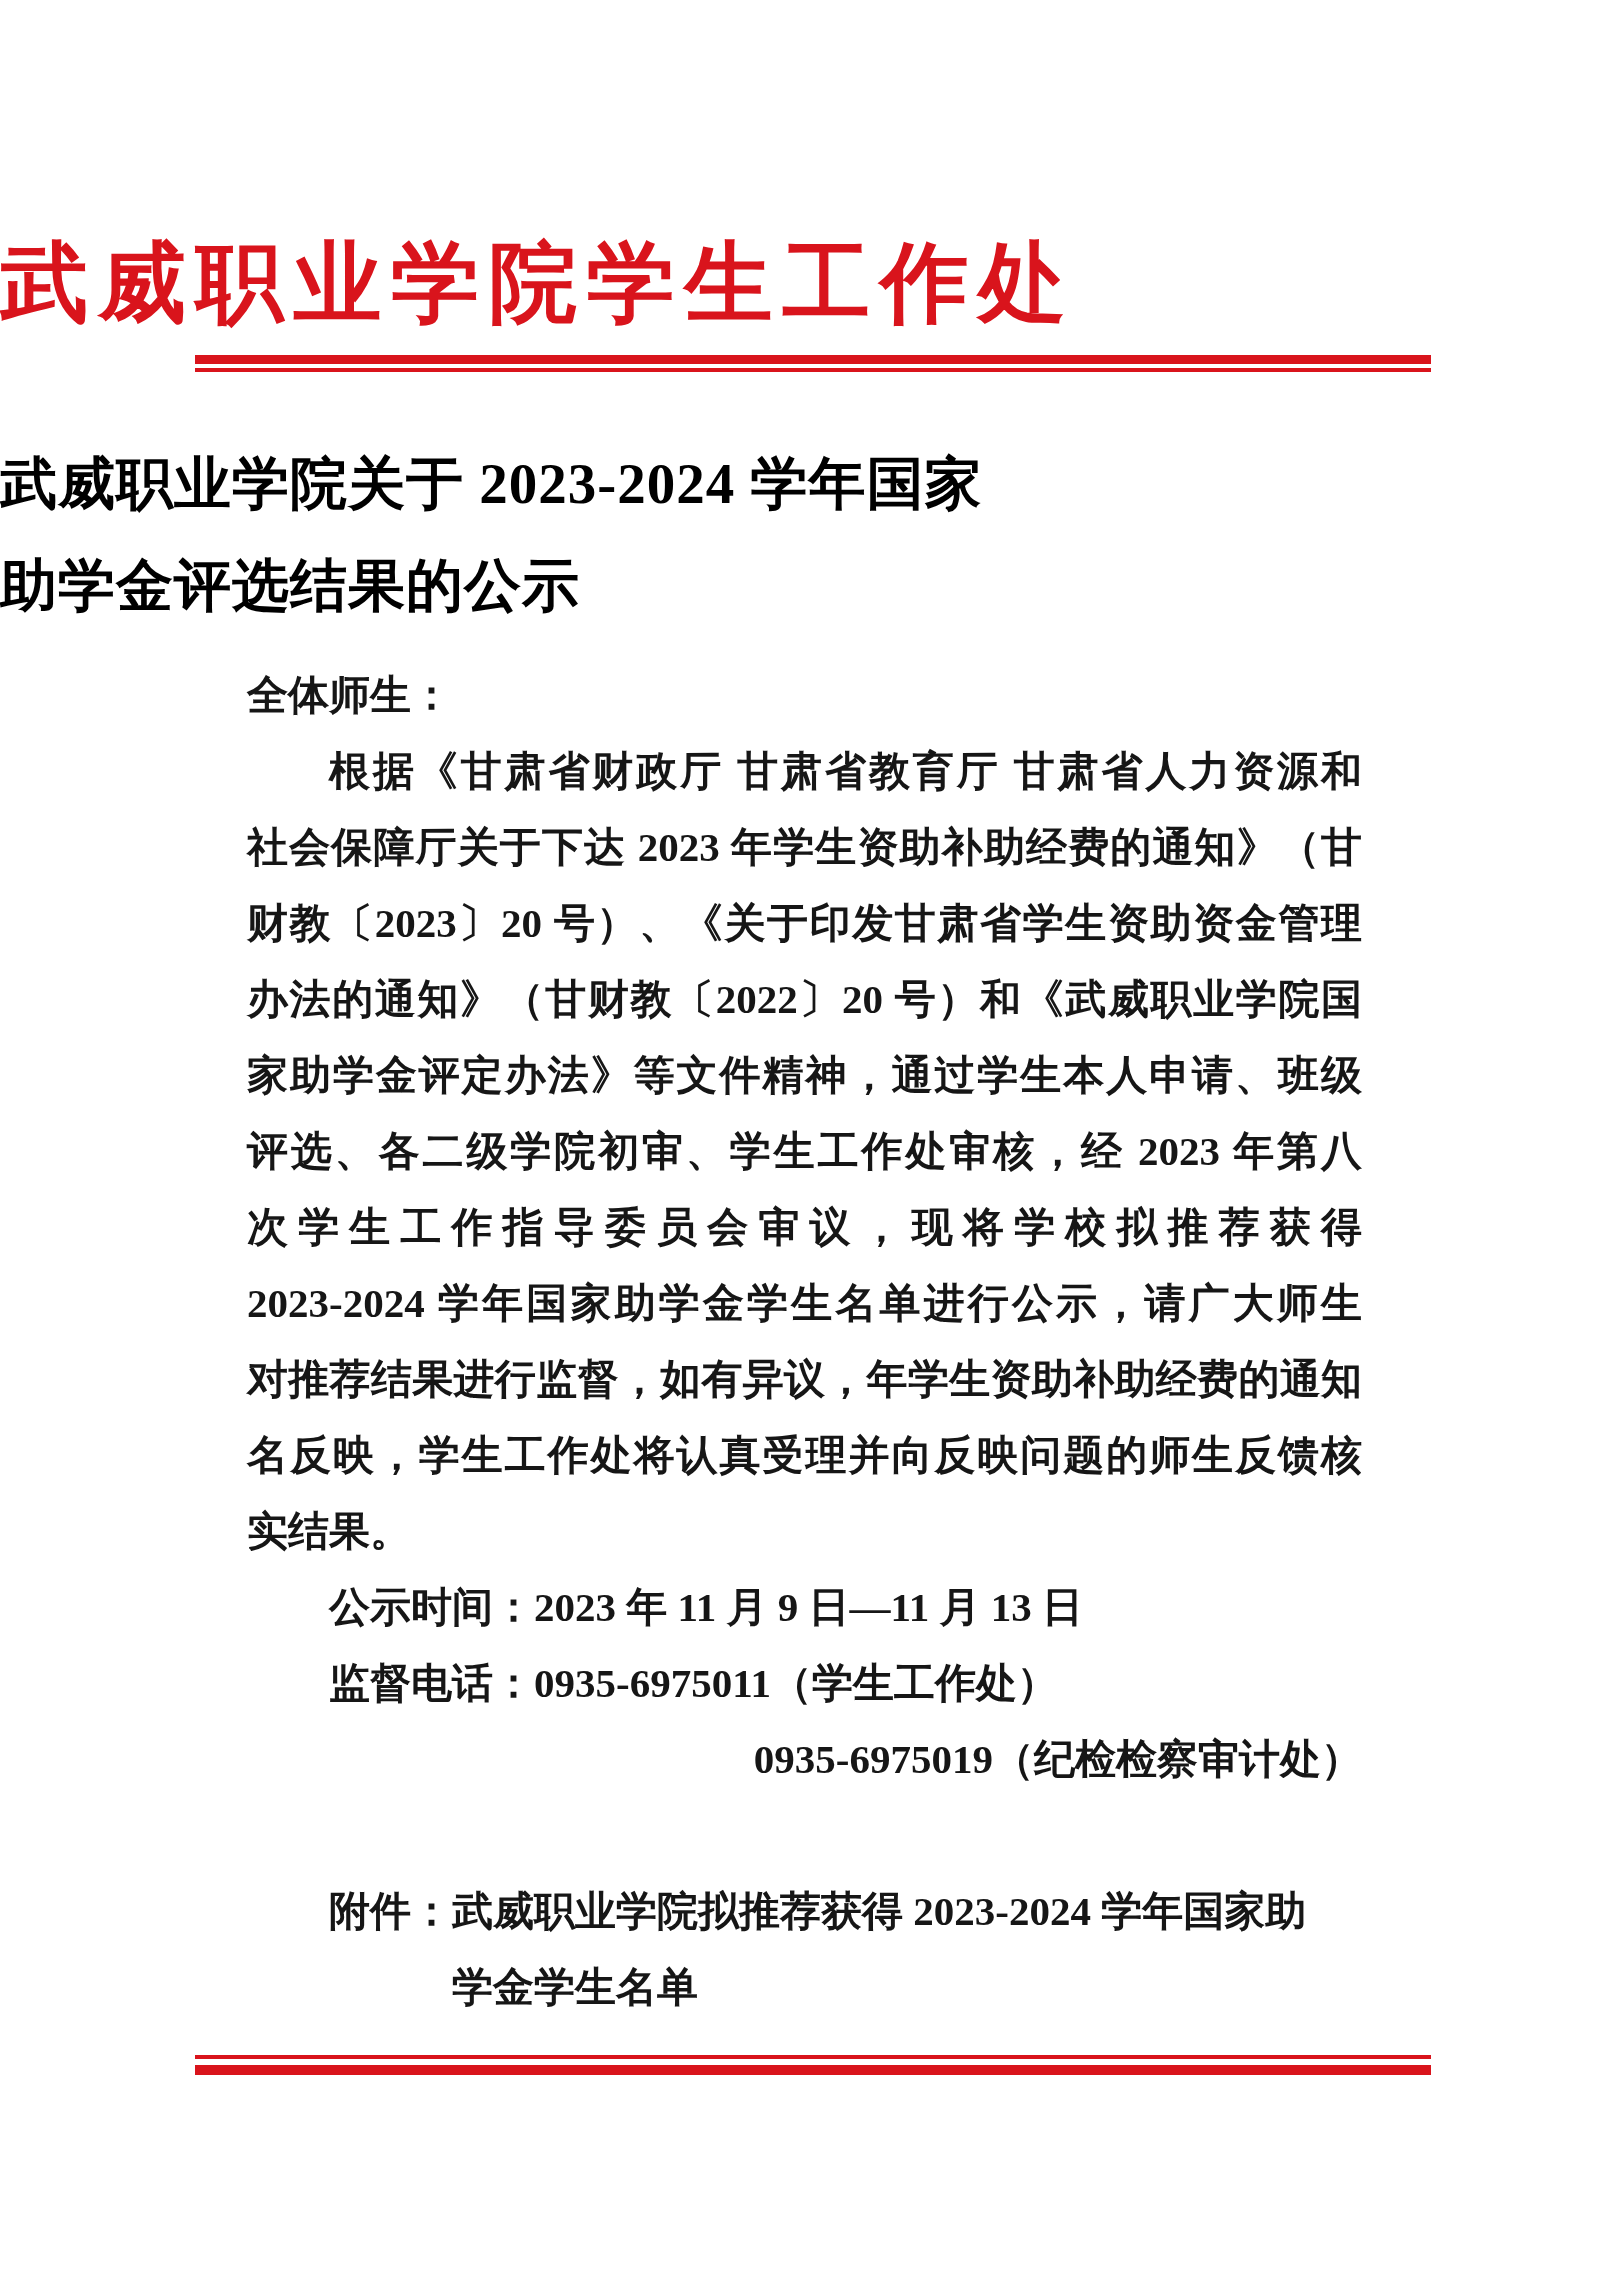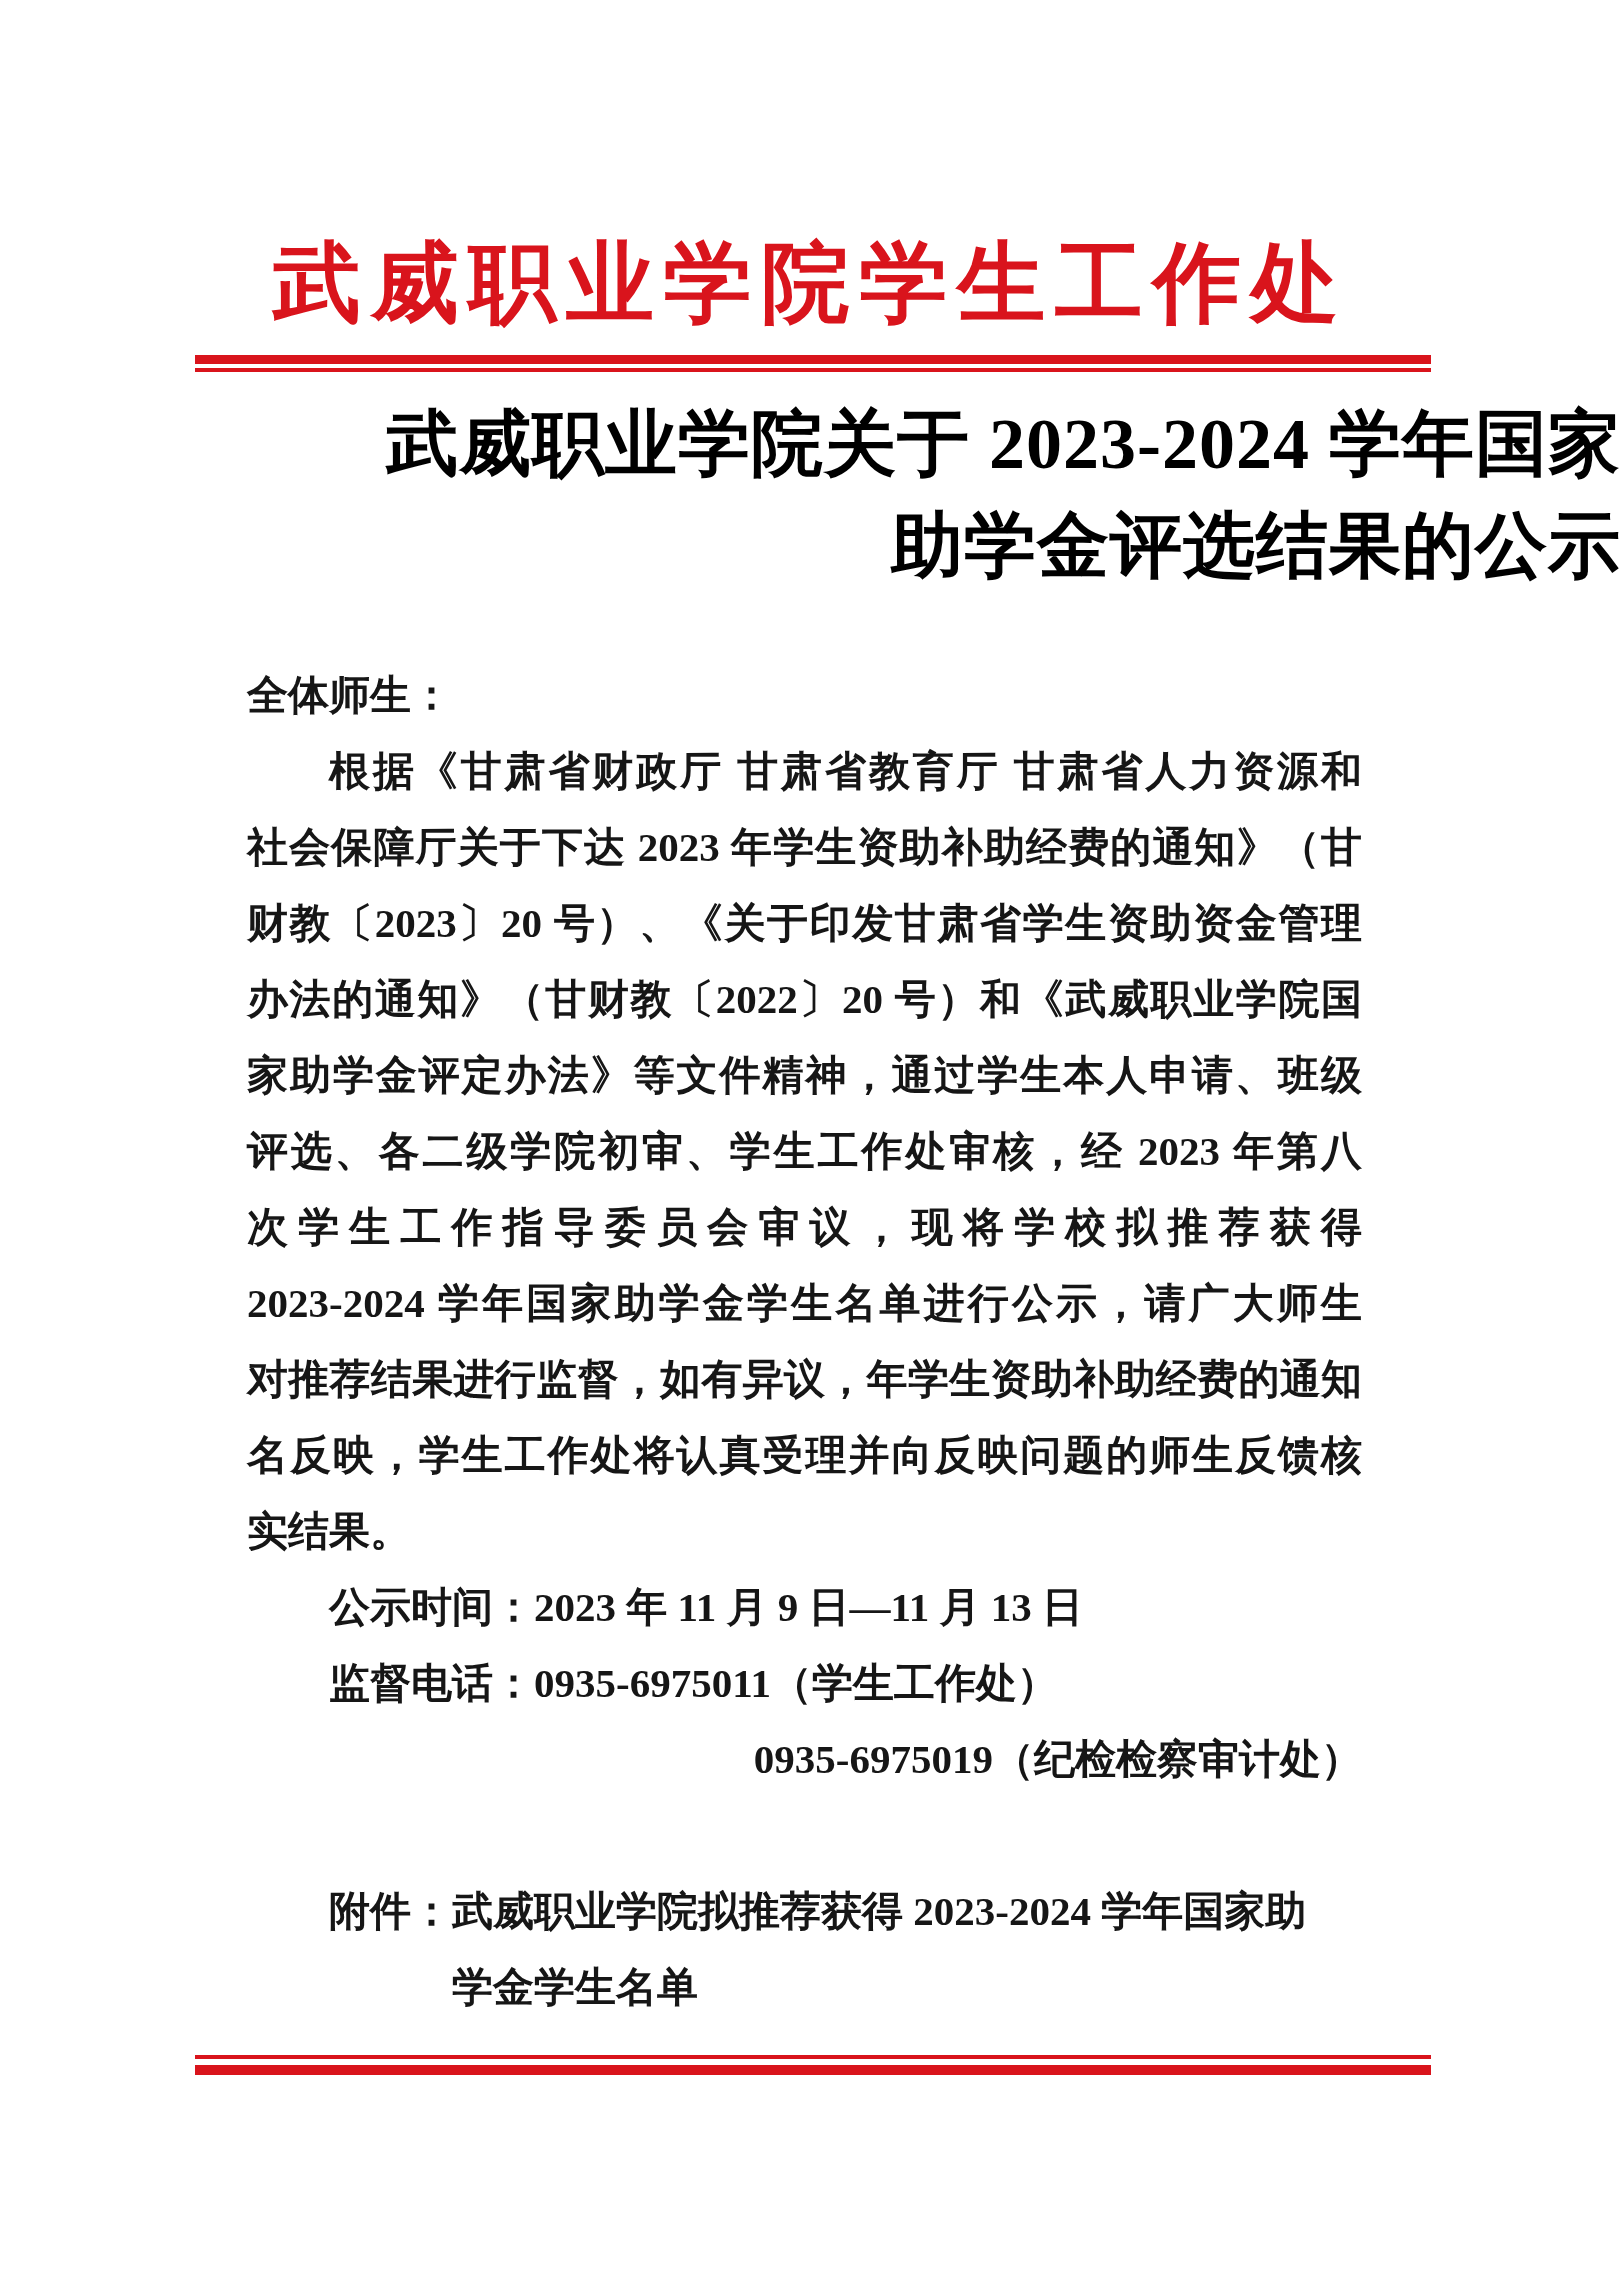--- a/index.html
+++ b/index.html
@@ -16,21 +16,21 @@
     font-family: "Liberation Serif", serif;
     color: #111111;
   }
 
   
   .red-header {
     position: absolute;
     top: 235px;
     left: 0;
     width: 100%;
-    text-align: center;
+    text-align: left;
     font-size: 88px;
     line-height: 98px;
     font-weight: bold;
     letter-spacing: 9.8px;
     color: #d9141c;
     white-space: nowrap;
   }
   .sep {
     position: absolute;
     left: 195px;
@@ -38,25 +38,25 @@
     background: #d9141c;
   }
   .sep-top-thick { top: 355px; height: 8.8px; }
   .sep-top-thin  { top: 368px; height: 3.9px; }
   .sep-bot-thin  { top: 2055px; height: 3.9px; }
   .sep-bot-thick { top: 2065px; height: 9.8px; }
 
   
   .doc-title {
     position: absolute;
-    top: 393px;
+    top: 433px;
     left: 0;
     width: 100%;
-    text-align: right;
-    font-size: 72px;
+    text-align: left;
+    font-size: 57px;
     line-height: 102px;
     font-weight: bold;
     letter-spacing: 1px;
     color: #000000;
   }
 
   
   .body-col {
     position: absolute;
     top: 657px;

